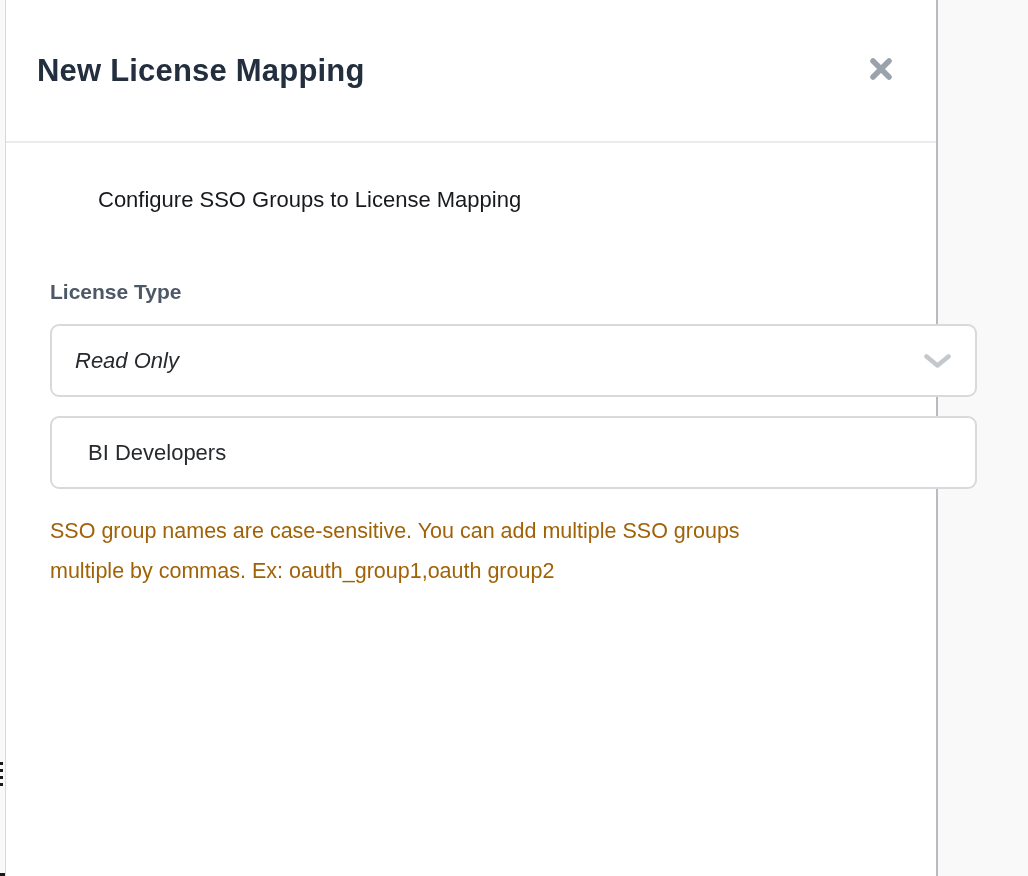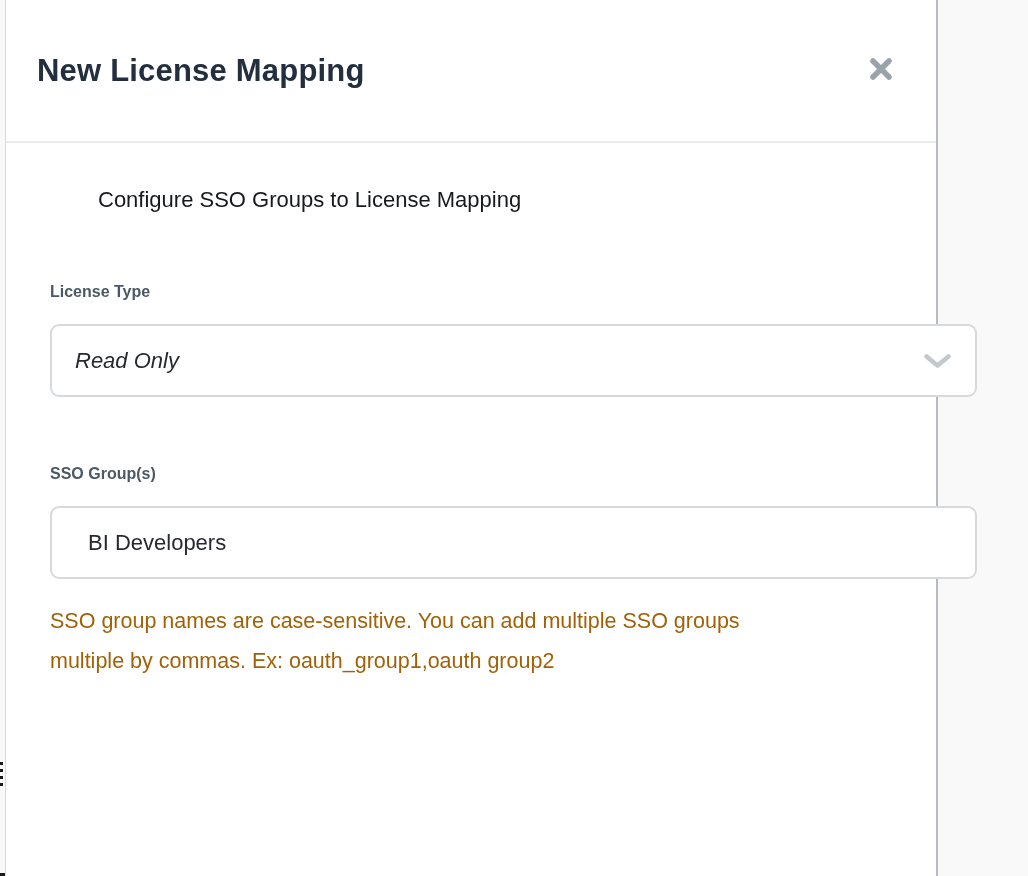--- a/index.html
+++ b/index.html
@@ -63,21 +63,21 @@
   }
   .modal-subtitle {
     font-size: 22px;
     line-height: 30px;
     color: #17191d;
     margin-left: 48px;
   }
   .field-label {
     display: block;
     margin-top: 64px;
-    font-size: 16px;
+    font-size: 21px;
     font-weight: 700;
     color: #4d5866;
     line-height: 26px;
   }
   .control {
     margin-top: 19px;
     width: 927px; height: 73px;
     background: #ffffff;
     border: 2px solid #d7dadd;
     border-radius: 9px;
@@ -151,21 +151,20 @@
 
       <div class="control select-box">
         <span class="select-value">Read Only</span>
         <span class="select-chevron">
           <svg width="27" height="15" viewBox="0 0 27 15">
             <path d="M2.5 2.5 L13.5 11.5 L24.5 2.5" stroke="#c3c8cd" stroke-width="4.5" stroke-linecap="round" stroke-linejoin="round" fill="none"></path>
           </svg>
         </span>
       </div>
 
-      <label class="field-label">SSO Group(s)</label>
 
       <input class="control text-input" type="text" value="BI Developers" style="">
 
       <div class="help-text">
         <div>SSO group names are case-sensitive. You can add multiple SSO groups</div>
         <div>multiple by commas. Ex: oauth_group1,oauth group2</div>
       </div>
 
     </div>
   </div>

